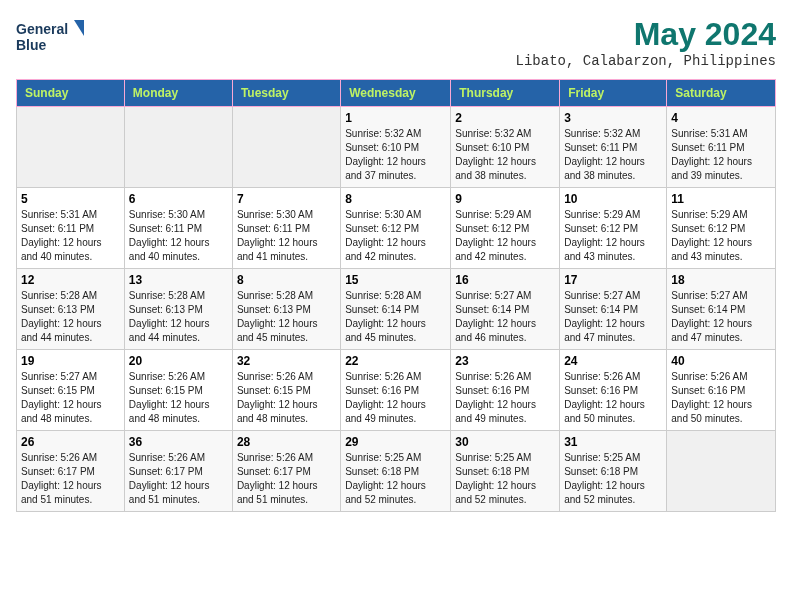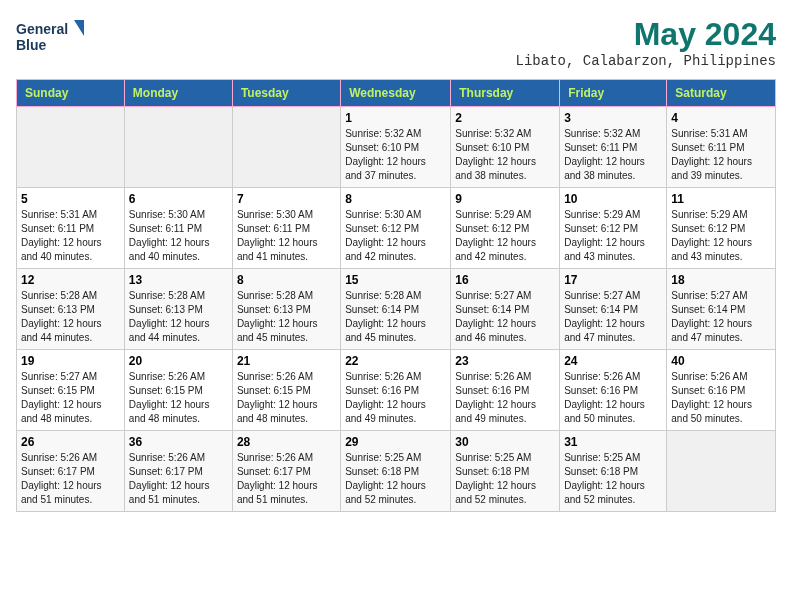--- a/index.html
+++ b/index.html
@@ -248,21 +248,21 @@
 and 48 minutes.</div>
         </td>
         <td>
           <span class="day-num">20</span>
           <div class="day-info" style="white-space: pre-line;">Sunrise: 5:26 AM
 Sunset: 6:15 PM
 Daylight: 12 hours
 and 48 minutes.</div>
         </td>
         <td>
-          <span class="day-num">21</span>
+          <span class="day-num">32</span>
           <div class="day-info" style="white-space: pre-line;">Sunrise: 5:26 AM
 Sunset: 6:15 PM
 Daylight: 12 hours
 and 48 minutes.</div>
         </td>
         <td>
           <span class="day-num">22</span>
           <div class="day-info" style="white-space: pre-line;">Sunrise: 5:26 AM
 Sunset: 6:16 PM
 Daylight: 12 hours

